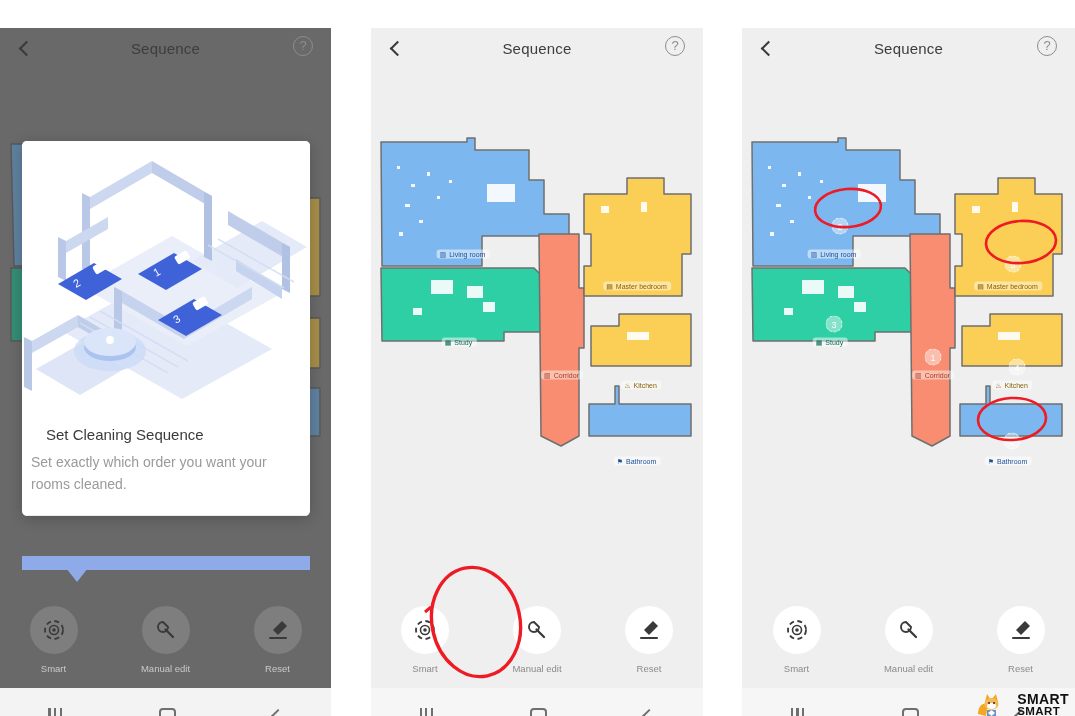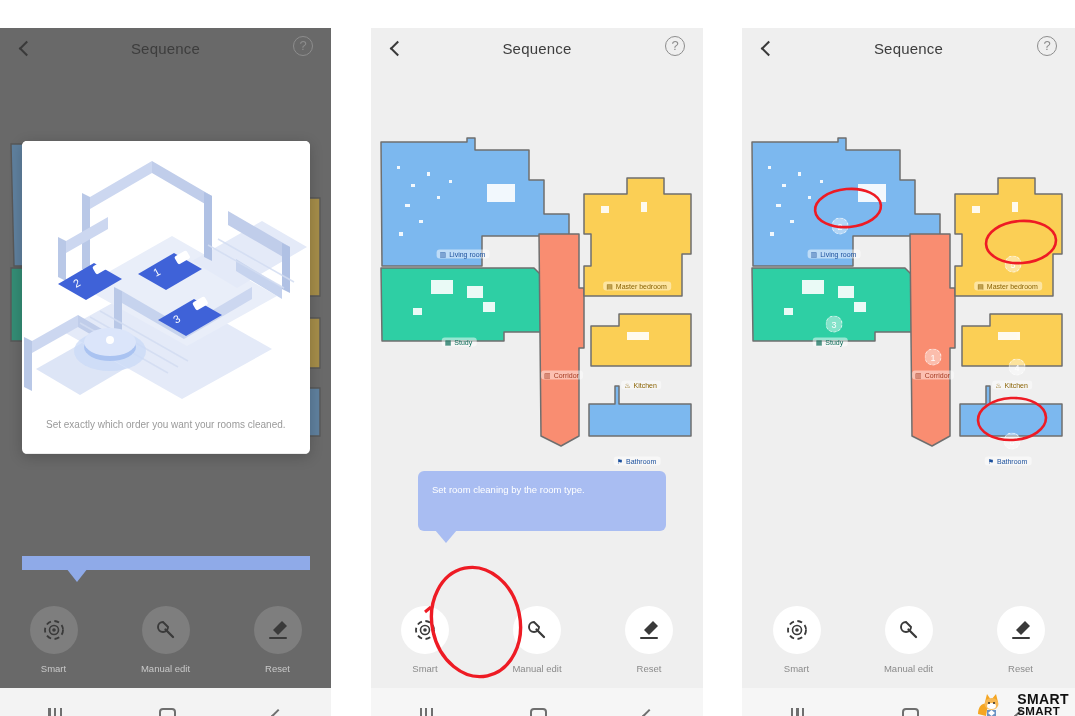--- a/index.html
+++ b/index.html
@@ -79,21 +79,21 @@
   
   #panel-1 .screen { background: #8e8e8e; }
   .scrim { position: absolute; inset: 0; background: rgba(60,60,60,.45); }
   .dialog {
     position: absolute; left: 22px; top: 113px; width: 288px;
     background: #ffffff; border-radius: 5px;
     box-shadow: 0 3px 14px rgba(0,0,0,.2); overflow: hidden;
   }
   .dlg-illo { height: 267px; position: relative; overflow: hidden; }
   .dlg-title { font-size: 15px; color: #3b3b3b; padding: 18px 24px 0; }
-  .dlg-body { font-size: 10px; color: #9a9a9a; line-height: 1.55; padding: 9px 24px 20px; }
+  .dlg-body { font-size: 14px; color: #9a9a9a; line-height: 1.55; padding: 9px 9px 20px; }
   .dlg-sep { height: 1px; background: #ececec; }
   .dlg-ok { height: 48px; display: flex; align-items: center; justify-content: center; font-size: 13px; color: #3b3b3b; }
 
   #panel-1 .toolbar .circ { background: rgba(255,255,255,.14); }
   #panel-1 .toolbar .lbl { color: #c9c9c9; }
   #panel-1 .navbar { background: #f3f3f3; }
 
   .arrow-down {
     position: absolute; left: 66px; top: 540px; width: 0; height: 0;
     border-left: 11px solid transparent; border-right: 11px solid transparent;
@@ -199,20 +199,21 @@
                 <rect x="170" y="162" width="14" height="9" rx="2" fill="#ffffff" transform="rotate(-30 170 162)"></rect>
               </g>
 
               <ellipse cx="88" cy="210" rx="36" ry="20" fill="#c9d9f7" opacity=".75"></ellipse>
               <ellipse cx="88" cy="206" rx="26" ry="14" fill="#aac3f1"></ellipse>
               <ellipse cx="88" cy="201" rx="26" ry="14" fill="#dbe5fa"></ellipse>
               <circle cx="88" cy="199" r="4" fill="#ffffff"></circle>
             </g>
           </svg>
         </div>
+        <div class="dlg-title">Set Cleaning Sequence</div>
         <div class="dlg-body">Set exactly which order you want your rooms cleaned.</div>
         <div class="dlg-sep"></div>
       </div>
 
       <div class="toolbar">
         <div class="tool">
           <div class="circ">
             <svg width="24" height="24" viewBox="0 0 24 24">
                 <circle cx="12" cy="12" r="9" fill="none" stroke="#3a3a3a" stroke-width="1.8" stroke-dasharray="5 3.5"></circle>
                 <circle cx="12" cy="12" r="4.5" fill="none" stroke="#3a3a3a" stroke-width="1.6"></circle>
@@ -314,24 +315,20 @@
         <div class="rlabel" style="left:270px;top:317px;color:#8a6304;background:rgba(255,255,255,.45)">
           <span class="ico">♨</span>
             <span>Kitchen</span>
         </div>
         <div class="rlabel" style="left:266px;top:393px;color:#1a4f9c;background:rgba(255,255,255,.5)">
           <span class="ico">⚑</span>
             <span>Bathroom</span>
         </div>
       </div>
 
-      <div class="tooltip">
-        <span>Set room cleaning by the room type.</span>
-        <div class="tail"></div>
-      </div>
 
       <div class="toolbar">
         <div class="tool">
           <div class="circ">
             <svg width="24" height="24" viewBox="0 0 24 24">
                 <circle cx="12" cy="12" r="9" fill="none" stroke="#3a3a3a" stroke-width="1.8" stroke-dasharray="5 3.5"></circle>
                 <circle cx="12" cy="12" r="4.5" fill="none" stroke="#3a3a3a" stroke-width="1.6"></circle>
                 <circle cx="12" cy="12" r="1.8" fill="#3a3a3a"></circle>
               </svg>
           </div>

